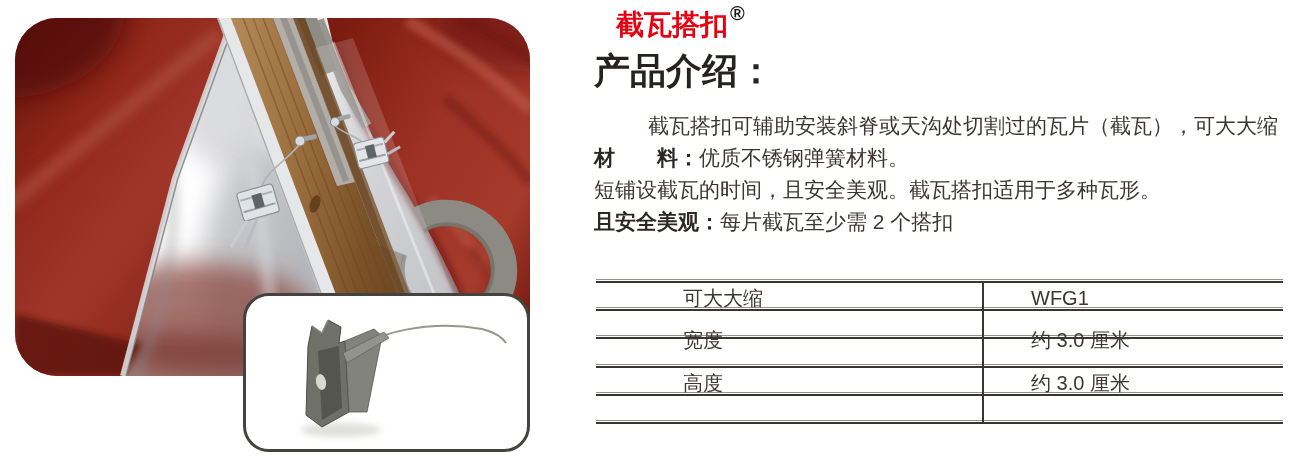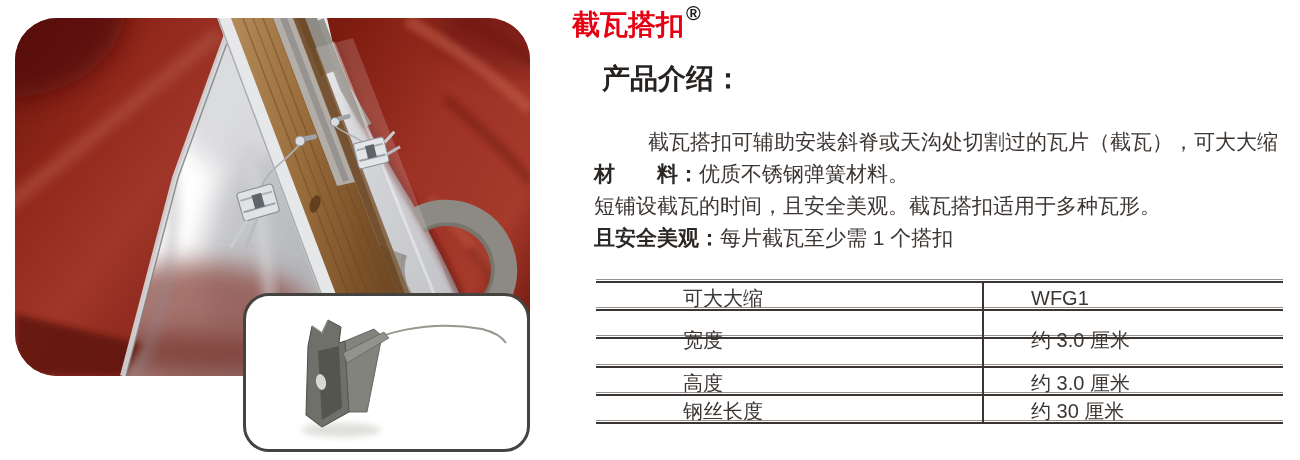--- a/index.html
+++ b/index.html
@@ -10,29 +10,29 @@
   .photo{position:absolute;left:15px;top:18px;width:515px;height:358px;margin:0;
          border-radius:42px;overflow:hidden;background:#d8d9dc;}
   .photo svg{display:block;width:100%;height:100%;}
 
   
   .inset{position:absolute;left:243px;top:293px;width:287px;height:159px;box-sizing:border-box;
          background:#fff;border:3px solid #45433f;border-radius:26px;overflow:hidden;z-index:5;}
   .inset svg{display:block;width:100%;height:100%;}
 
   
-  .title-row{position:absolute;left:572px;top:8px;display:flex;align-items:flex-start;white-space:nowrap;}
+  .title-row{position:absolute;left:616px;top:8px;display:flex;align-items:flex-start;white-space:nowrap;}
   .title-row h1{margin:0;font-size:28px;line-height:34px;font-weight:bold;color:var(--accent-red,#e60012);letter-spacing:0;}
   .reg{font-size:20px;line-height:20px;color:#1c1a18;position:relative;top:-5px;margin-left:2px;font-weight:bold;}
 
-  .intro-heading{position:absolute;left:594px;top:54px;margin:8px;font-size:28px;line-height:34px;
+  .intro-heading{position:absolute;left:594px;top:54px;margin:0;font-size:36px;line-height:34px;
                  font-weight:bold;color:#262220;white-space:nowrap;}
 
   .bodytext{position:absolute;left:594px;top:110px;width:706px;font-size:21px;line-height:32px;
-            color:var(--body-text,#3c3633);margin-top:16px;}
+            color:var(--body-text,#3c3633);}
   .bodytext .indent{padding-left:54px;}
   .lbl{font-weight:bold;color:#2b2724;}
 
   
   .spec-table{position:absolute;left:596px;top:282px;width:687px;height:145px;font-size:20px;color:var(--body-text,#3c3633);}
   .rule{position:absolute;left:0;width:687px;height:4px;
         background:linear-gradient(to bottom,#97918e 0 25%,rgba(0,0,0,0) 25% 50%,var(--table-line,#3a3432) 50% 100%);}
   .vdiv{position:absolute;left:386px;top:0;width:2px;height:141px;background:var(--table-line,#3a3432);}
   .trow{position:absolute;left:0;width:687px;height:24px;line-height:24px;}
   .tname{position:absolute;left:87px;white-space:nowrap;}
@@ -192,21 +192,21 @@
     <h1>截瓦搭扣</h1>
     <span class="reg">®</span>
   </div>
 
   <h2 class="intro-heading">产品介绍：</h2>
 
   <div class="bodytext">
     <div class="indent">截瓦搭扣可辅助安装斜脊或天沟处切割过的瓦片（截瓦），可大大缩</div>
     <div><span class="lbl">材　　料：</span><span>优质不锈钢弹簧材料。</span></div>
     <div>短铺设截瓦的时间，且安全美观。截瓦搭扣适用于多种瓦形。</div>
-    <div><span class="lbl">且安全美观：</span><span>每片截瓦至少需 1 个搭扣</span></div>
+    <div><span class="lbl">且安全美观：</span><span>每片截瓦至少需 2 个搭扣</span></div>
   </div>
 
   <div class="spec-table">
     <div class="rule" style="top:-3px"></div>
     <div class="rule" style="top:25px"></div>
     <div class="rule" style="top:53px"></div>
     <div class="rule" style="top:82px"></div>
     <div class="rule" style="top:110px"></div>
     <div class="rule" style="top:138px"></div>
     <div class="vdiv"></div>
@@ -216,19 +216,15 @@
       <div class="tval">WFG1</div>
     </div>
     <div class="trow" style="top:46px">
       <div class="tname">宽度</div>
       <div class="tval">约 3.0 厘米</div>
     </div>
     <div class="trow" style="top:89px">
       <div class="tname">高度</div>
       <div class="tval">约 3.0 厘米</div>
     </div>
-    <div class="trow" style="top:117px">
-      <div class="tname">钢丝长度</div>
-      <div class="tval">约 30 厘米</div>
-    </div>
   </div>
 
 </div>
 
 </body></html>

